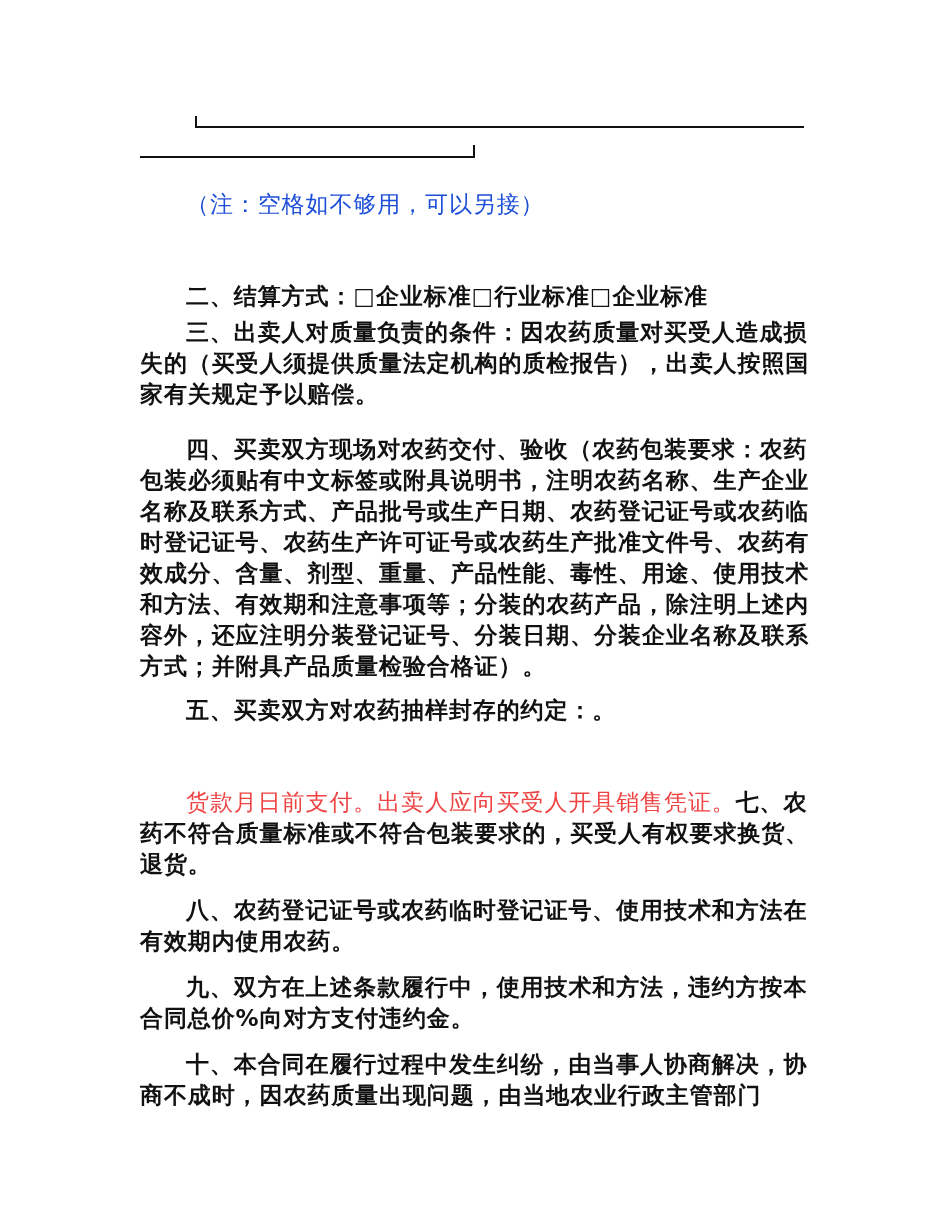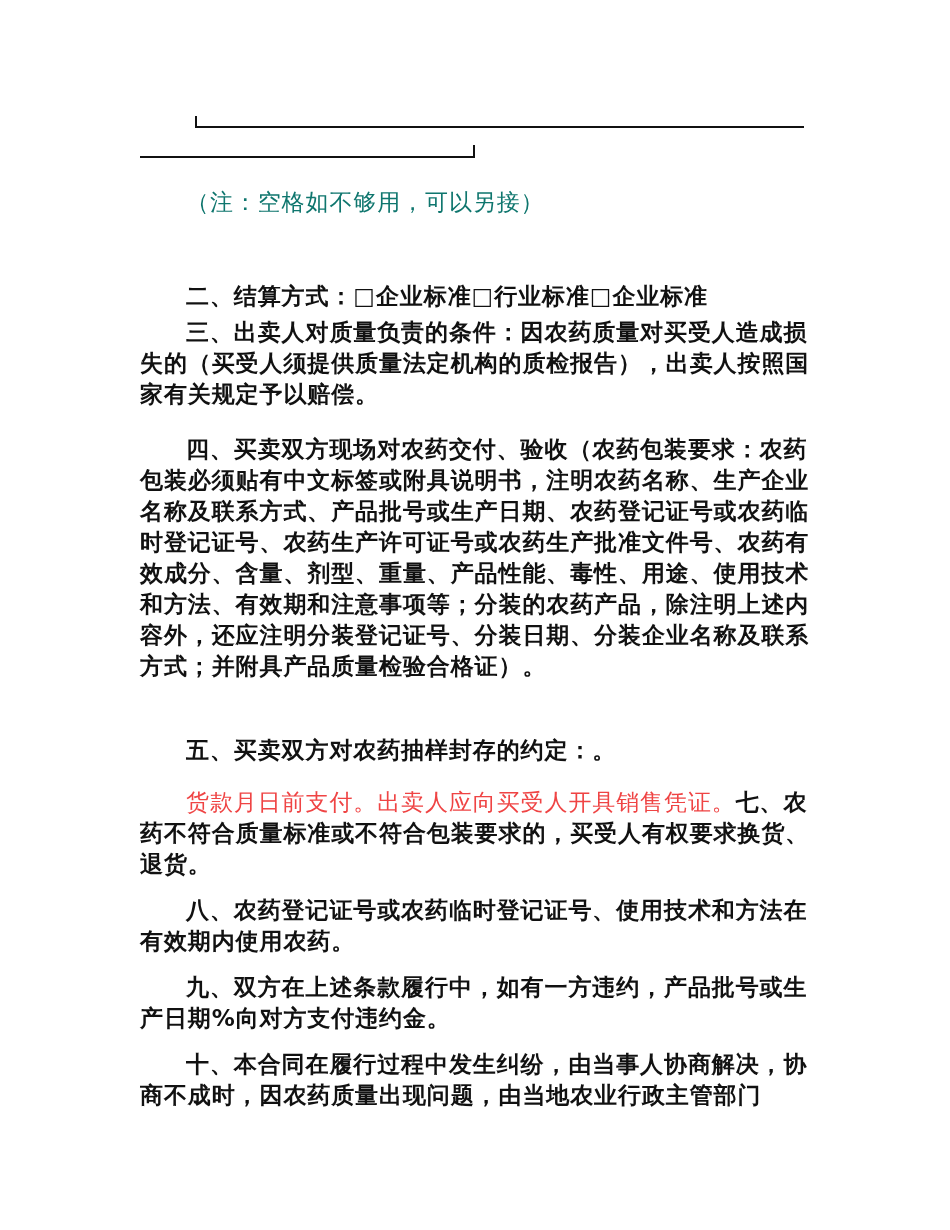--- a/index.html
+++ b/index.html
@@ -11,21 +11,21 @@
       left: 140px;
       width: 690px;
       font-size: 23px;
       line-height: 31px;
       color: #111;
       letter-spacing: 0.9px;
       margin: 0;
     }
     .indent { text-indent: 46px; }
     .sans { font-family: "DejaVu Sans", "Liberation Sans", sans-serif; font-weight: bold; }
-    .serif { font-family: Liberation Mono, monospace; font-weight: normal; color: #0f766e; }
+    .serif { font-family: Liberation Serif, serif; font-weight: normal; color: #1d4ed8; }
     .inline-serif { font-family: "DejaVu Serif", "Liberation Serif", serif; font-weight: normal; color: #ef4444; }
     .inline-sans { font-family: "DejaVu Sans", "Liberation Sans", sans-serif; font-weight: bold; color: #111; }
   </style>
 </head>
 <body>
 
 <div class="page">
 
   <div class="rule" style="left:195px; top:116px; width:2px; height:12px;"></div>
   <div class="rule" style="left:195px; top:126px; width:609px; height:2px;"></div>
@@ -36,26 +36,26 @@
 
 
   <p class="para sans indent" style="top:281px;">
     <span>二、结算方式：</span><span>□企业标准</span><span>□行业标准</span><span>□企业标准</span>
   </p>
 
   <p class="para sans indent" style="top:317px;">三、出卖人对质量负责的条件：因农药质量对买受人造成损失的（买受人须提供质量法定机构的质检报告），出卖人按照国家有关规定予以赔偿。</p>
 
   <p class="para sans indent" style="top:434px;">四、买卖双方现场对农药交付、验收（农药包装要求：农药包装必须贴有中文标签或附具说明书，注明农药名称、生产企业名称及联系方式、产品批号或生产日期、农药登记证号或农药临时登记证号、农药生产许可证号或农药生产批准文件号、农药有效成分、含量、剂型、重量、产品性能、毒性、用途、使用技术和方法、有效期和注意事项等；分装的农药产品，除注明上述内容外，还应注明分装登记证号、分装日期、分装企业名称及联系方式；并附具产品质量检验合格证）。</p>
 
-  <p class="para sans indent" style="top:695px;margin-top:40px;">五、买卖双方对农药抽样封存的约定：。</p>
+  <p class="para sans indent" style="top:695px;">五、买卖双方对农药抽样封存的约定：。</p>
 
 
   <p class="para indent" style="top:787px;">
     <span class="inline-serif">货款月日前支付。出卖人应向买受人开具销售凭证。</span><span class="inline-sans">七、农药不符合质量标准或不符合包装要求的，买受人有权要求换货、退货。</span>
   </p>
 
   <p class="para sans indent" style="top:895px;">八、农药登记证号或农药临时登记证号、使用技术和方法在有效期内使用农药。</p>
 
-  <p class="para sans indent" style="top:972px;">九、双方在上述条款履行中，如有一方违约，产品批号或生产日期%向对方支付违约金。</p>
+  <p class="para sans indent" style="top:972px;">九、双方在上述条款履行中，使用技术和方法，违约方按本合同总价%向对方支付违约金。</p>
 
   <p class="para sans indent" style="top:1049px;">十、本合同在履行过程中发生纠纷，由当事人协商解决，协商不成时，因农药质量出现问题，由当地农业行政主管部门</p>
 
 </div>
 
 </body></html>

